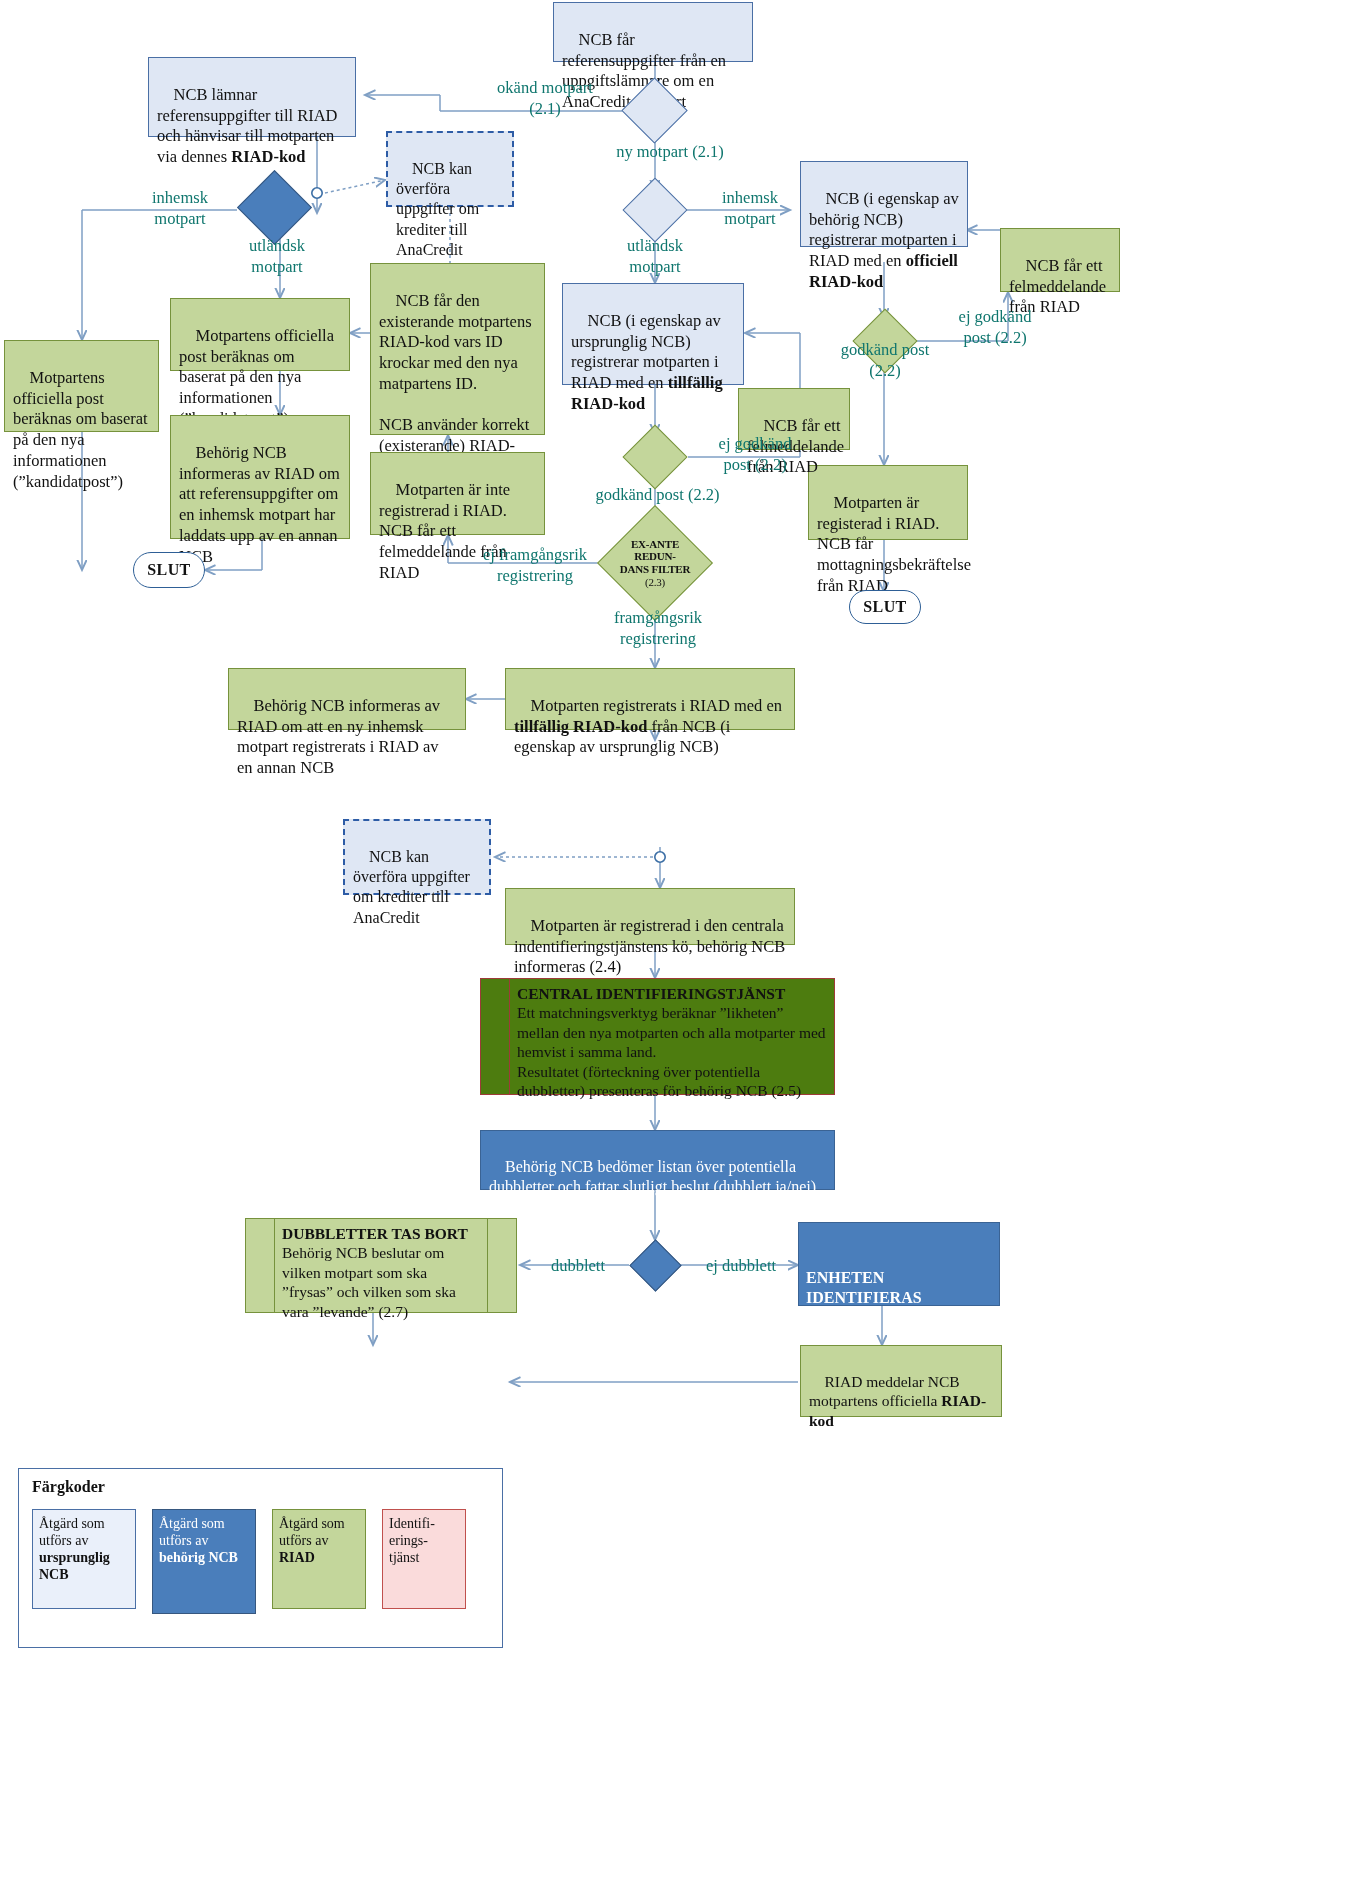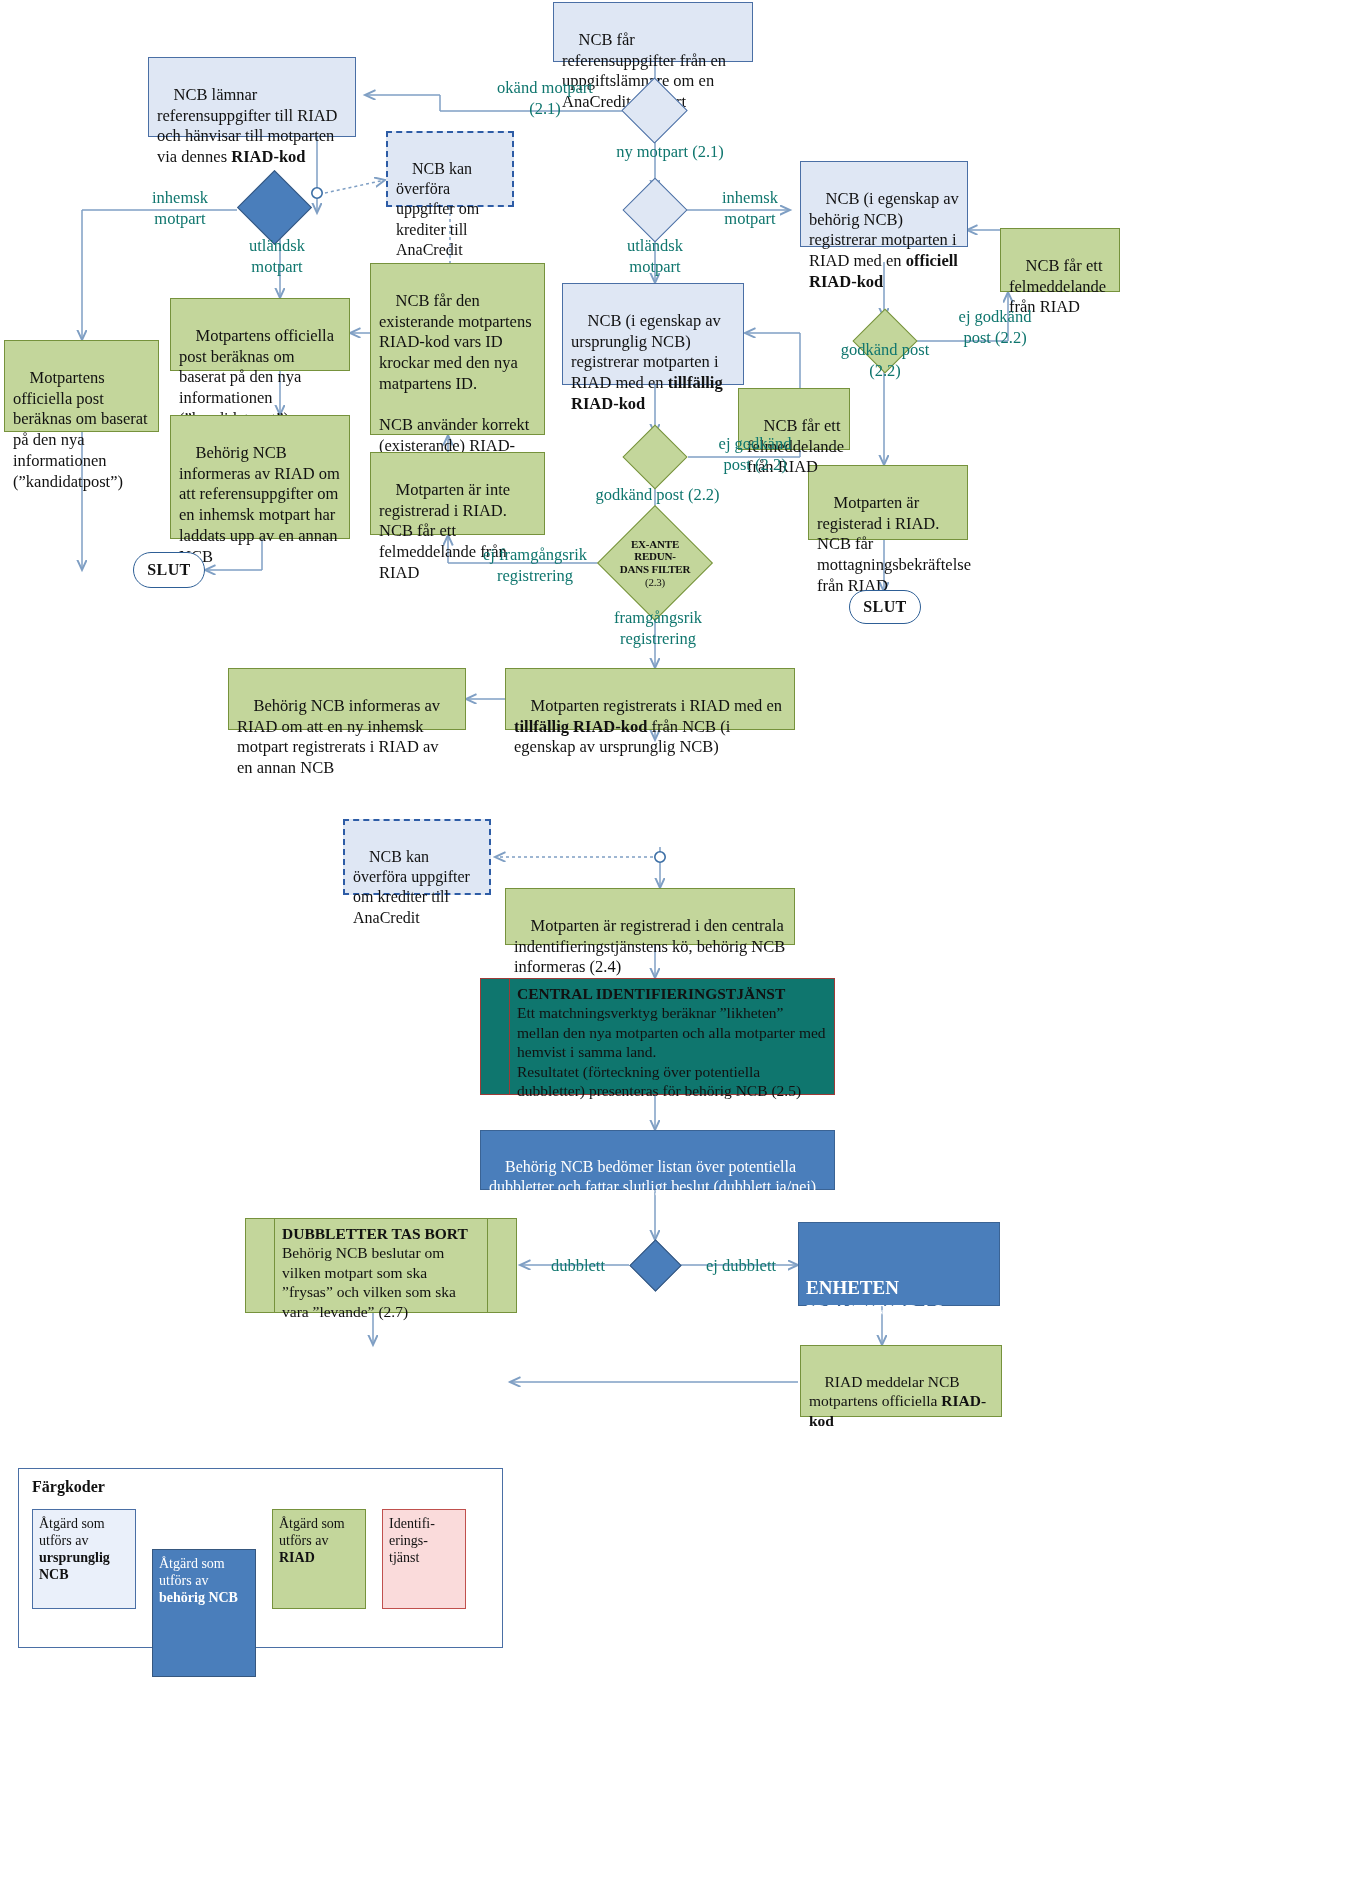--- a/index.html
+++ b/index.html
@@ -31,21 +31,21 @@
   .blue-dark{
     background:#4a7ebb;
     border:1.6px solid #3a6394;
     color:#ffffff;
   }
   .green{
     background:#c3d69b;
     border:1.6px solid #76923c;
   }
   .pink{
-    background:#0f766e;
+    background:#4d7c0f;
     border:1.6px solid #9e3b38;
   }
   .dashed{
     background:#dfe7f4;
     border:2.4px dashed #2d5ca6;
   }
   .title-line{font-weight:bold;}
   b{font-weight:bold;}
   
   .diamond{
@@ -392,37 +392,37 @@
 
   <div class="green" style="position:absolute;left:245px;top:1218px;width:272px;height:95px;box-sizing:border-box;">
     <div class="green-split" style="left:28px;"></div>
     <div class="green-split" style="right:28px;"></div>
     <div style="position:absolute;left:36px;top:5px;right:36px;font-size:15.5px;line-height:1.25;">
       <div class="title-line">DUBBLETTER TAS BORT</div>
       <div style="white-space:pre-wrap;">Behörig NCB beslutar om vilken motpart som ska ”frysas” och vilken som ska vara ”levande” (2.7)</div>
     </div>
   </div>
 
-  <div class="node blue-dark" style="left:798px;top:1222px;width:202px;height:84px;font-size:19px;padding:5px 7px;">
+  <div class="node blue-dark" style="left:798px;top:1222px;width:202px;height:84px;font-size:16px;padding:5px 7px;">
     <div class="title-line">ENHETEN IDENTIFIERAS</div>
     <div><span>Behörig NCB ger motparten en officiell </span><b>RIAD-kod</b><span> och ändrar/kompletterar dess referensuppgifter</span></div>
   </div>
 
 
   <div class="node green" style="left:800px;top:1345px;width:202px;height:72px;font-size:15.5px;">
     <span>RIAD meddelar NCB motpartens officiella </span><b>RIAD-kod</b>
   </div>
 
   <div class="legend-box" style="left:18px;top:1468px;width:485px;height:180px;"></div>
   <div class="legend-title" style="left:32px;top:1478px;">Färgkoder</div>
 
   <div class="swatch s-lightblue" style="left:32px;top:1509px;width:104px;height:100px;">
     <span>Åtgärd som utförs av </span><b>ursprunglig NCB</b>
   </div>
-  <div class="swatch s-blue" style="left:152px;top:1509px;width:104px;height:128px;margin-top:40px;">
+  <div class="swatch s-blue" style="left:152px;top:1509px;width:104px;height:105px;">
     <span>Åtgärd som utförs av </span><b>behörig NCB</b>
   </div>
   <div class="swatch s-green" style="left:272px;top:1509px;width:94px;height:100px;">
     <span>Åtgärd som utförs av </span><b>RIAD</b>
   </div>
   <div class="swatch s-pink" style="left:382px;top:1509px;width:84px;height:100px;white-space:pre-wrap;">Identifi-
 erings-
 tjänst</div>
 
 </div>

